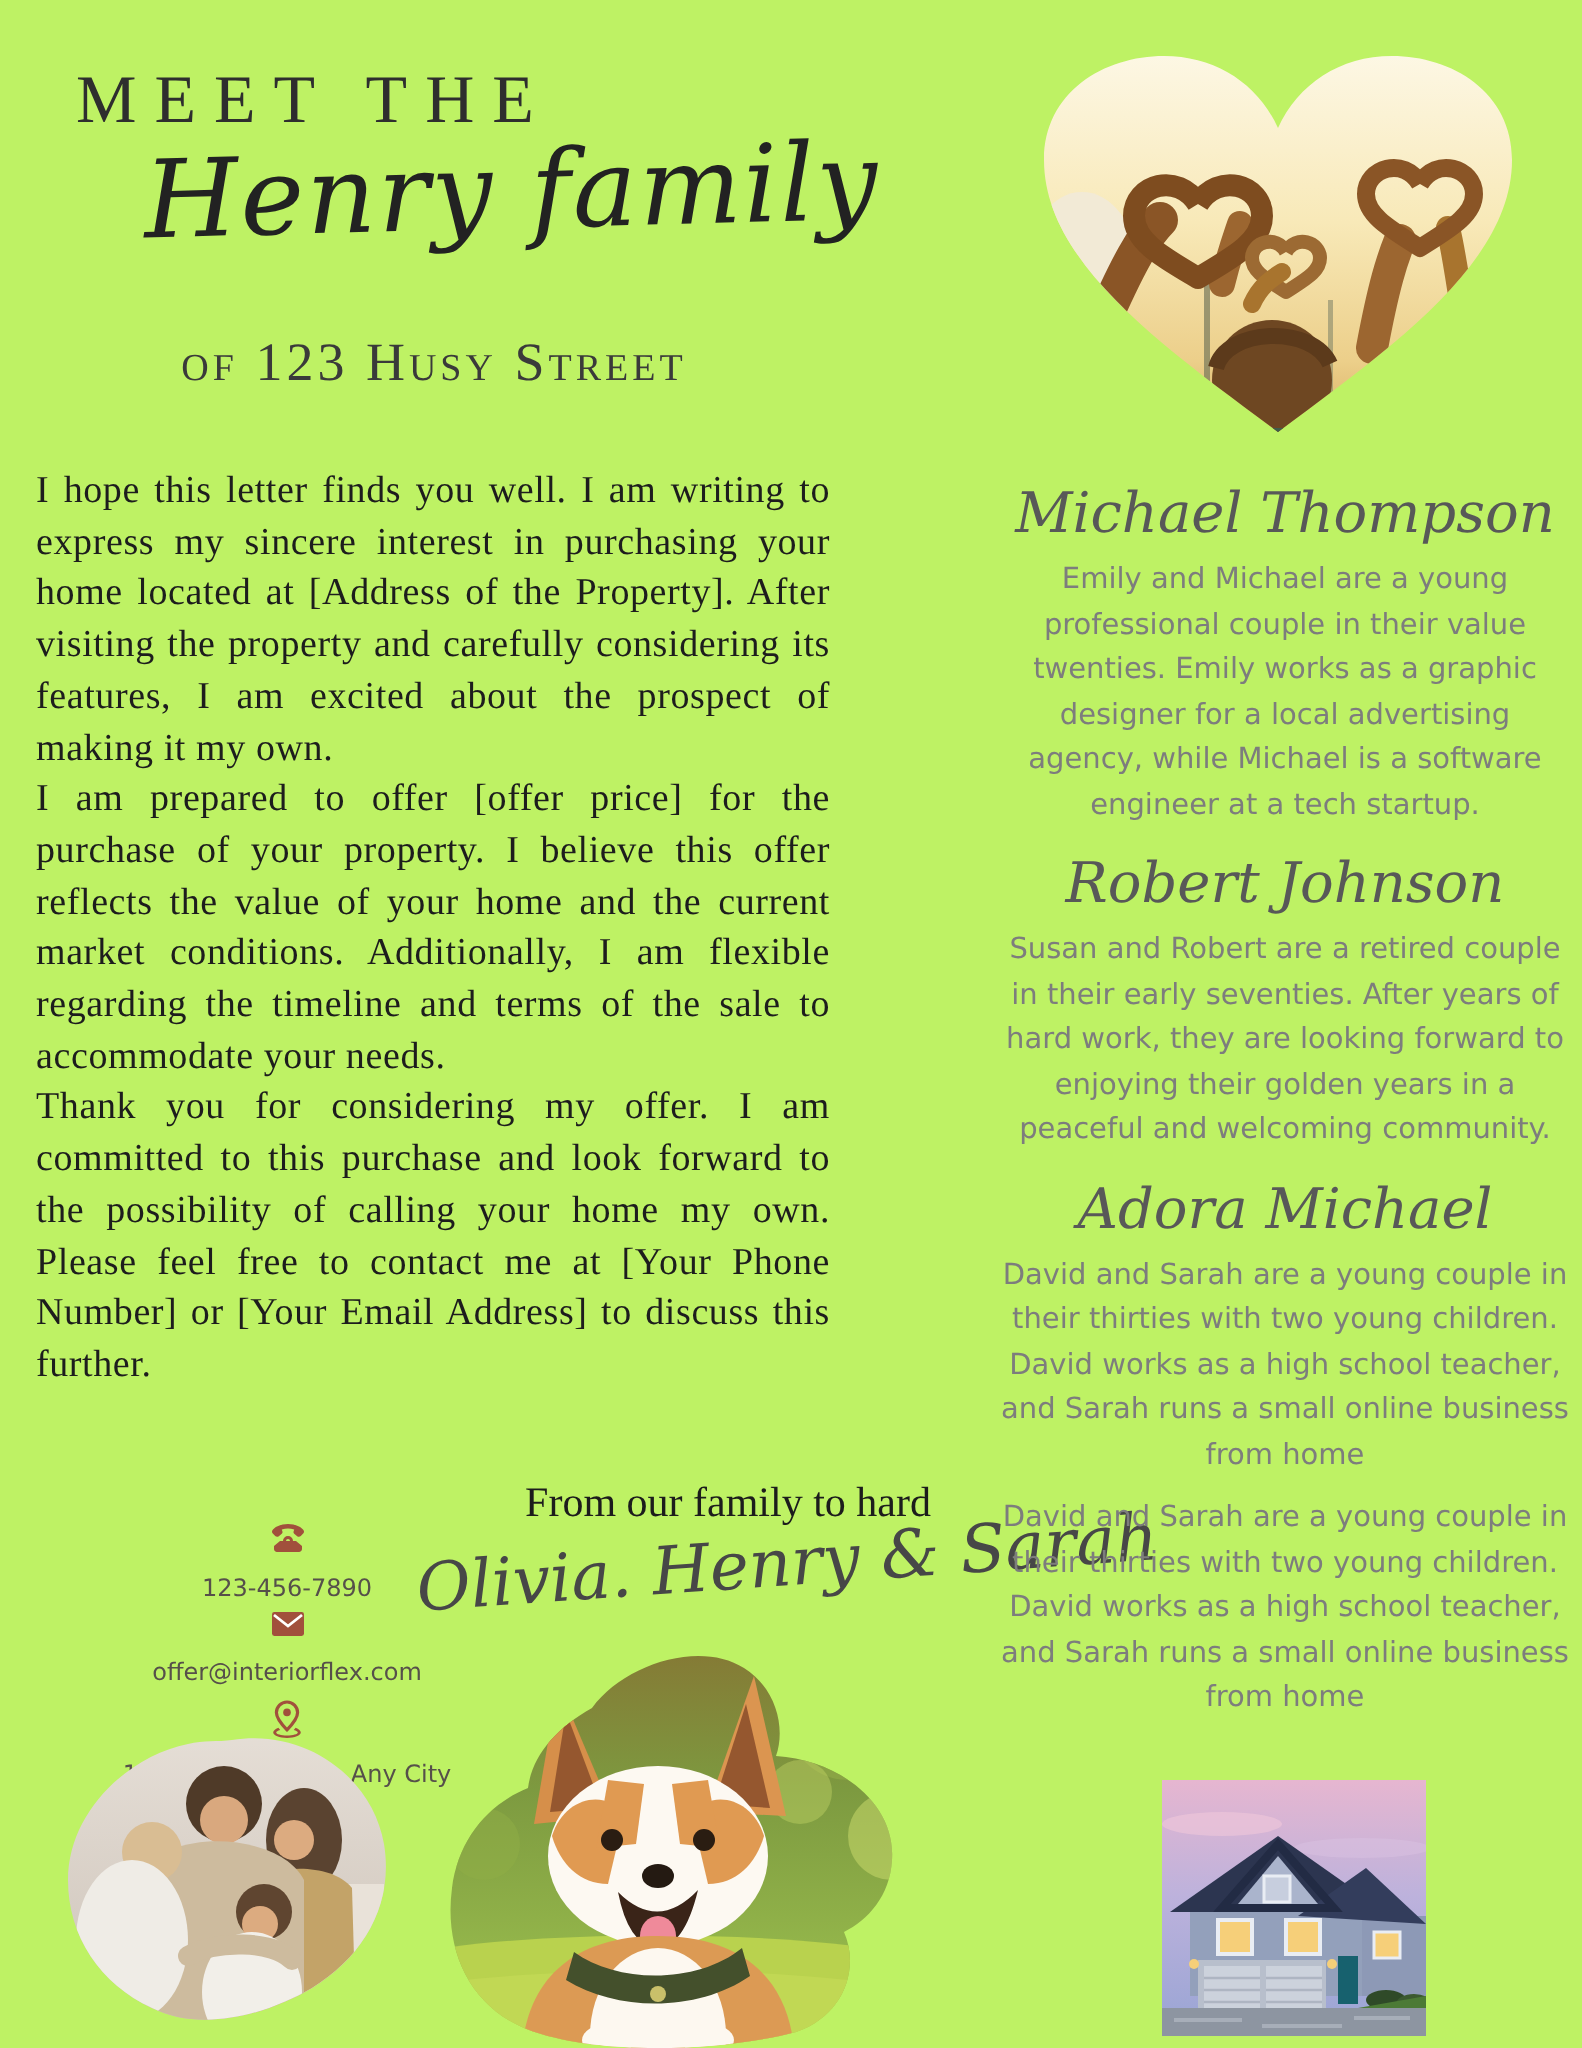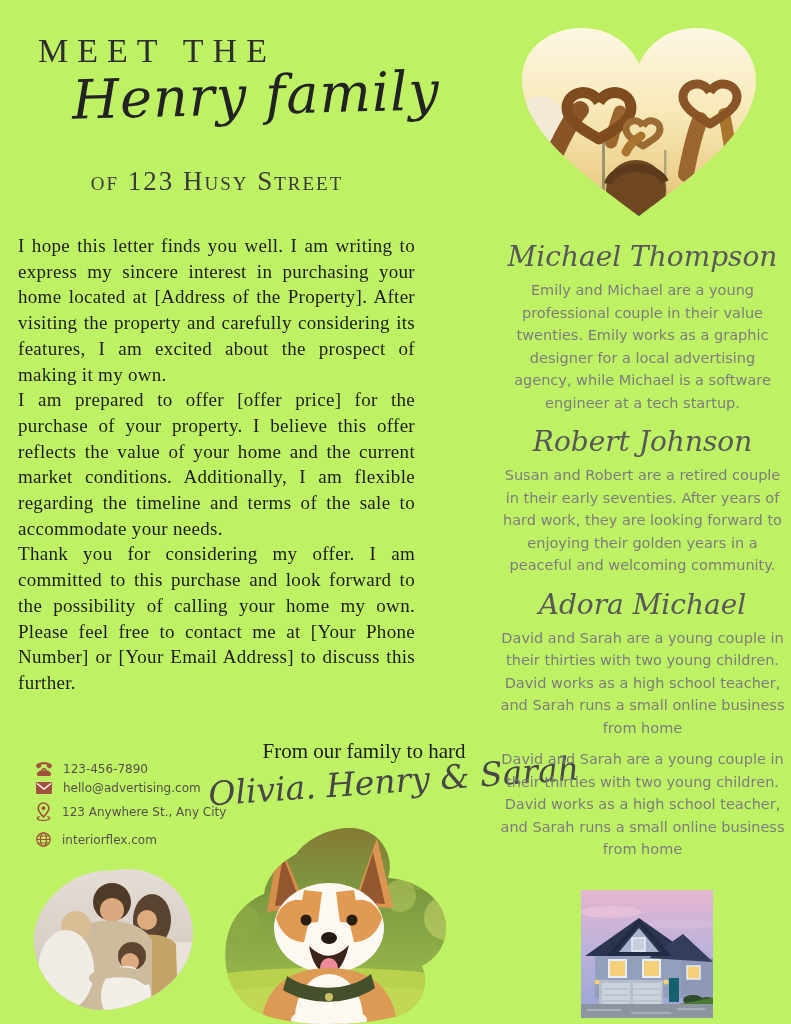--- a/index.html
+++ b/index.html
@@ -13,21 +13,21 @@
            font-size:54px;color:#222;letter-spacing:1px;transform:rotate(-1.5deg);white-space:nowrap;}
   .salutation{position:absolute;left:0;top:166px;width:434px;text-align:center;
            font-variant:small-caps;font-size:27px;line-height:30px;letter-spacing:2px;color:#3a3a3a;}
   .letter-body{position:absolute;left:18px;top:233px;width:397px;font-size:19px;line-height:25.7px;
            color:#1d1d1d;text-align:justify;letter-spacing:0.3px;}
   .letter-body p{margin:0;}
   .closing{position:absolute;left:230px;top:739px;width:268px;text-align:center;font-size:21px;color:#1c1c1c;}
 
   .contact{position:absolute;left:36px;top:762px;width:215px;font-family:"DejaVu Sans",sans-serif;
            font-size:12px;color:#56504a;}
-  .contact .row{display:flex;align-items:center;gap:11px;margin-bottom:5px;}
+  .contact .row{display:flex;align-items:center;gap:11px;margin-bottom:5px;flex-direction:column;}
   .contact .row.addr{margin-top:7px;}
   .contact .row.web{margin-top:11px;text-align:center;}
   .contact svg{flex:0 0 auto;display:block;}
 
   .signature{position:absolute;left:208px;top:764px;width:300px;text-align:center;
            font-family:"DejaVu Serif",serif;font-style:italic;font-size:33px;color:#474747;
            transform:rotate(-4deg);white-space:nowrap;}
 
   
   .photo{position:absolute;}
@@ -73,21 +73,21 @@
       </span>
       <span>123-456-7890</span>
     </div>
     <div class="row">
       <span>
         <svg width="16" height="12" viewBox="0 0 16 12">
             <rect width="16" height="12" rx="1.2" fill="#A1503C"></rect>
             <path d="M1 1.5 8 7l7-5.5" fill="none" stroke="#fff" stroke-width="1.4"></path>
           </svg>
       </span>
-      <span>hello@advertising.com</span>
+      <span>offer@interiorflex.com</span>
     </div>
     <div class="row addr">
       <span>
         <svg width="15" height="19" viewBox="0 0 15 19">
             <path fill="none" stroke="#A1503C" stroke-width="1.6" d="M7.5 1A5.3 5.3 0 0 1 12.8 6.3c0 3-3.2 6.5-5.3 8.6C5.4 12.8 2.2 9.3 2.2 6.3A5.3 5.3 0 0 1 7.5 1z"></path>
             <circle cx="7.5" cy="6.2" r="1.9" fill="#A1503C"></circle>
             <path fill="#A1503C" d="M3.2 13.9C1.6 14.5.6 15.4.6 16.3c0 1.5 3.1 2.7 6.9 2.7s6.9-1.2 6.9-2.7c0-.9-1-1.8-2.6-2.4l-.9 1.1c1.2.3 2 .8 2 1.3 0 .8-2.4 1.5-5.4 1.5s-5.4-.7-5.4-1.5c0-.5.8-1 2-1.3l-.9-1.1z"></path>
           </svg>
       </span>
       <span>123 Anywhere St., Any City</span>

